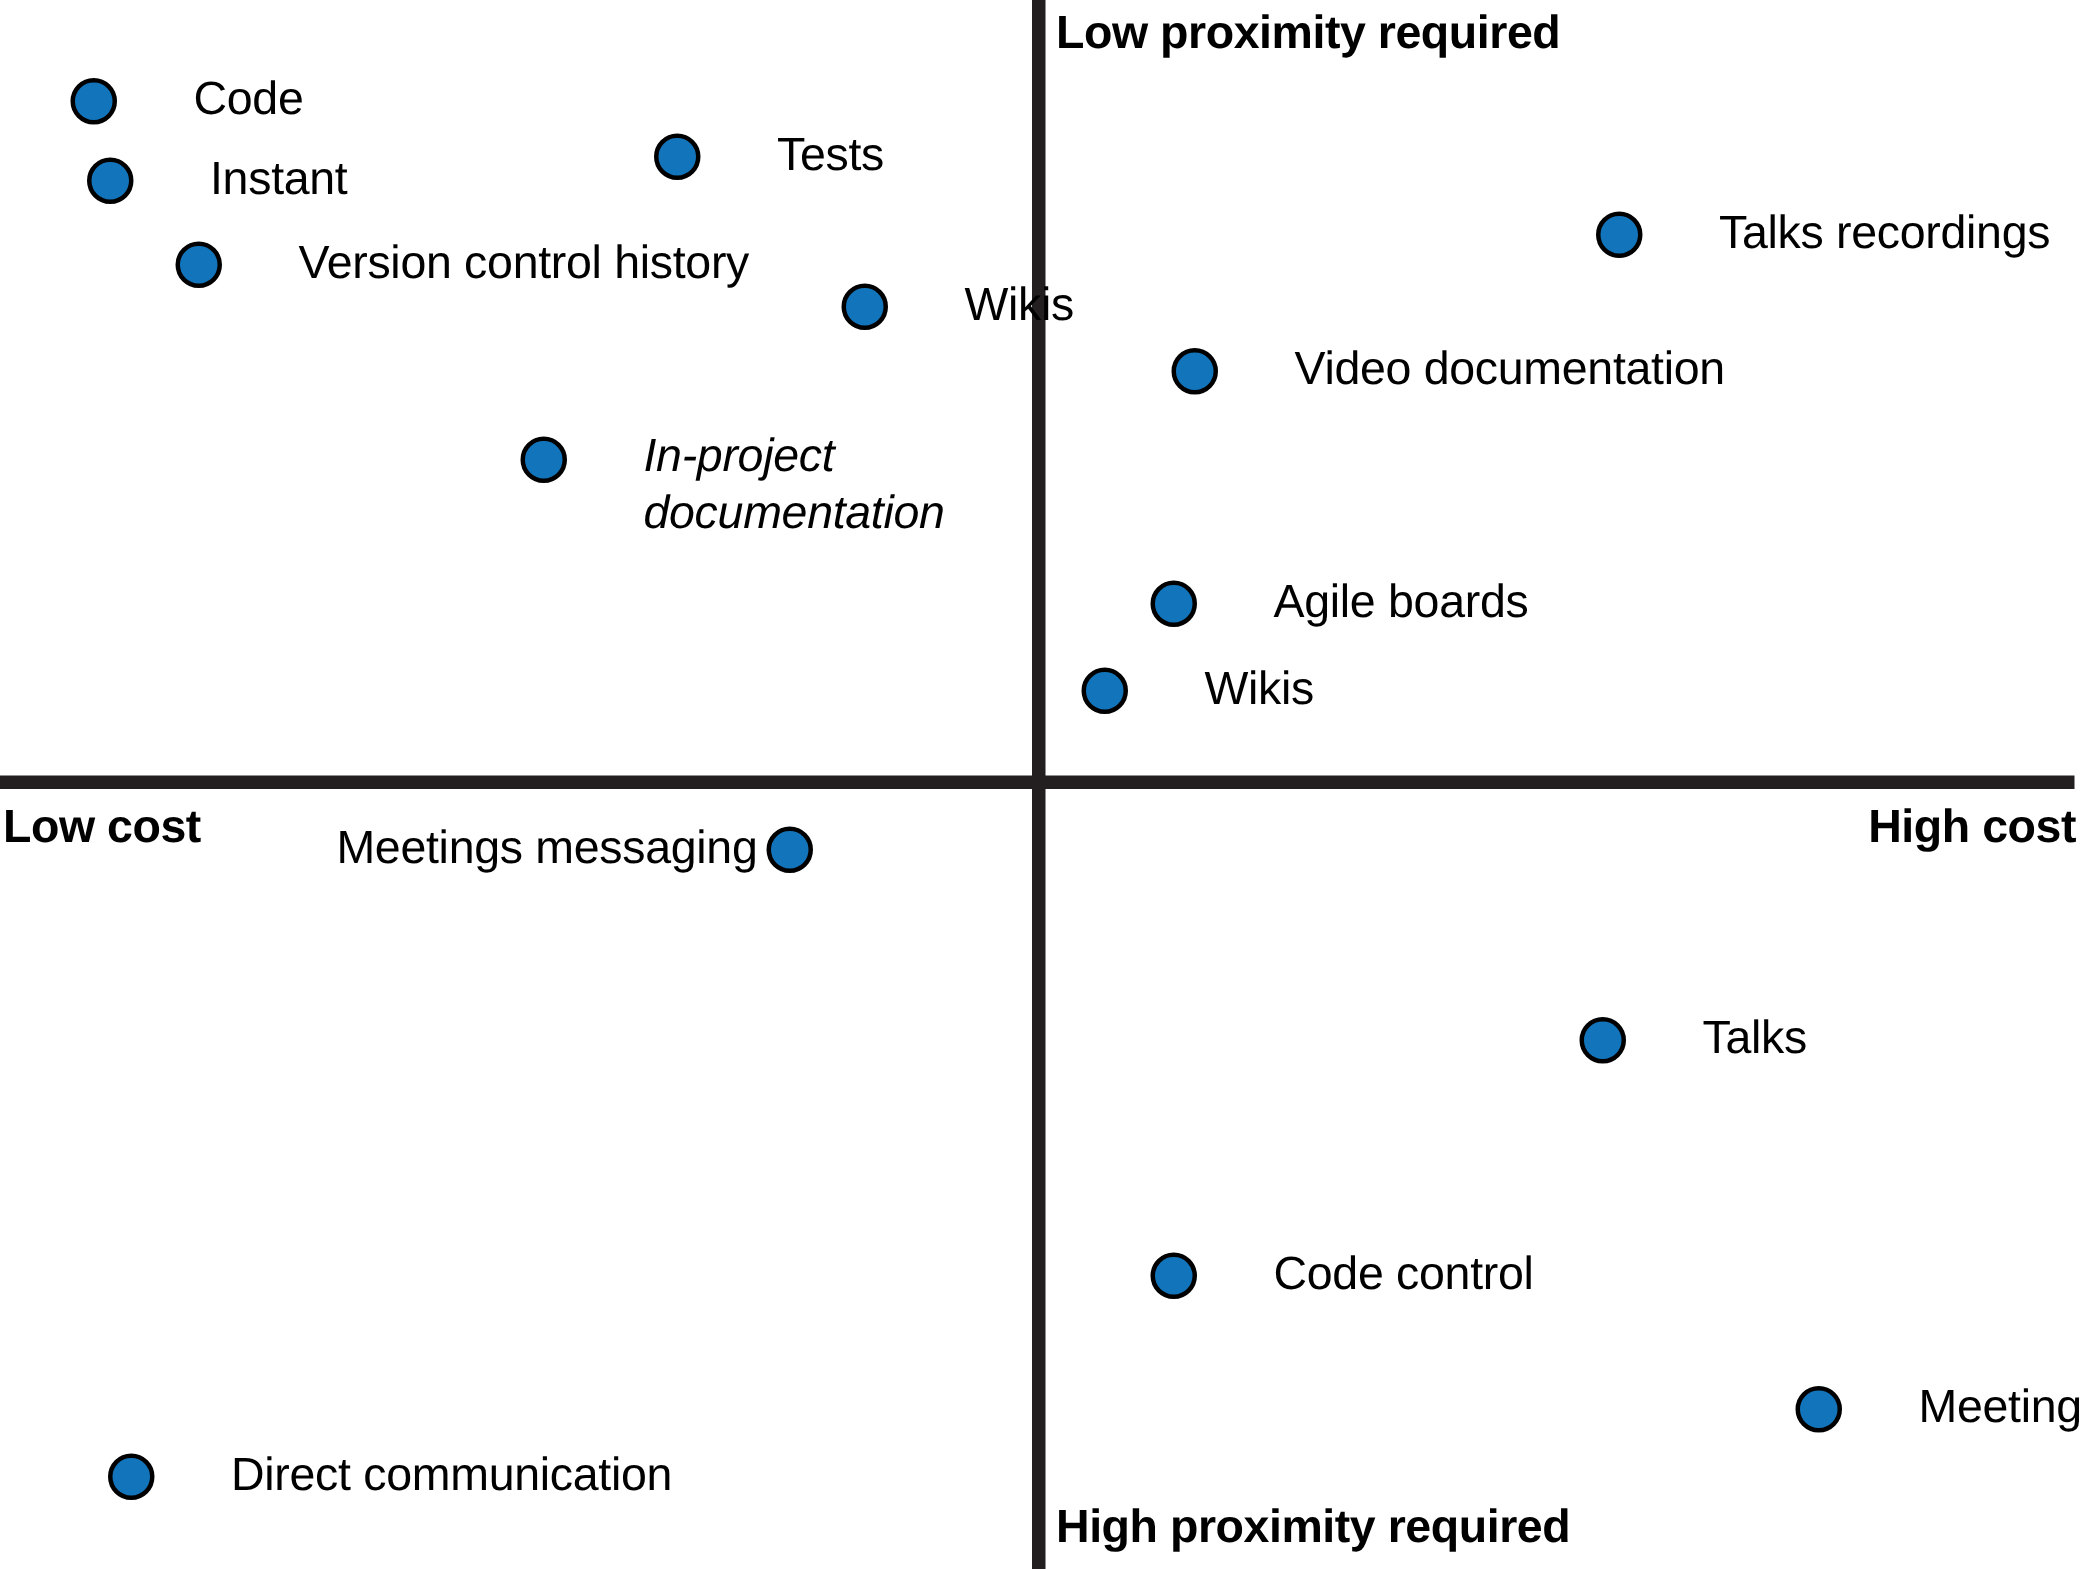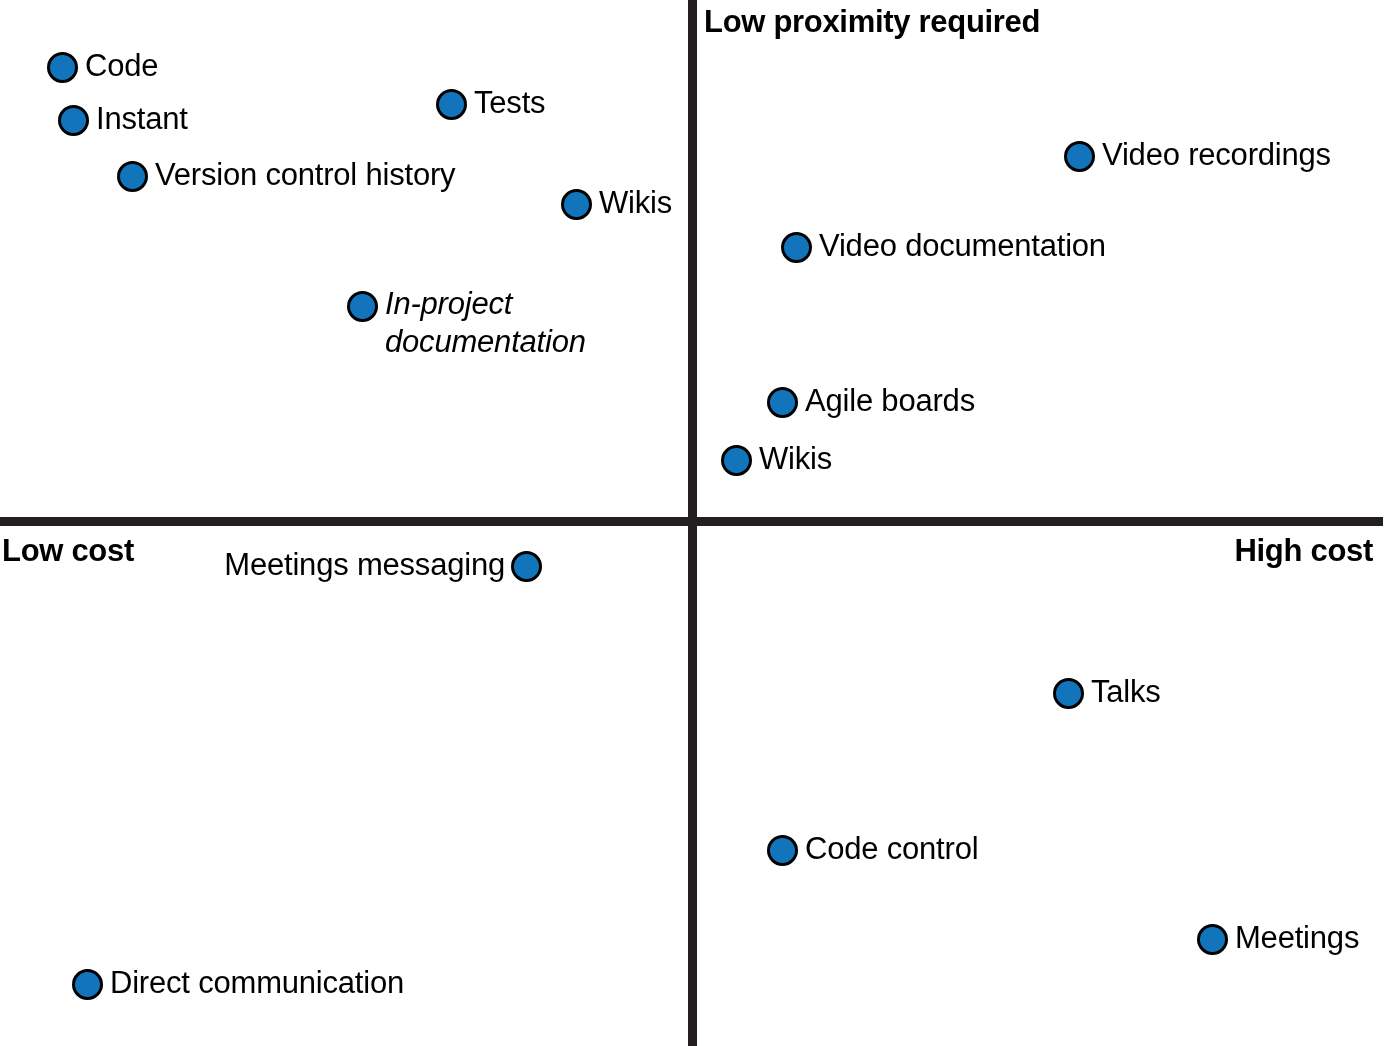--- a/index.html
+++ b/index.html
@@ -41,21 +41,21 @@
     font-weight: 700;
     font-size: 31px;
     line-height: 34px;
     color: #000000;
     white-space: nowrap;
     letter-spacing: -0.3px;
   }
   #title-top    { left: 704px; top: 5px; }
   #title-bottom { left: 704px; top: 1001px; }
   #title-left   { left: 2px;   top: 534px; }
-  #title-right  { right: 14px;  top: 534px; text-align: center; }
+  #title-right  { right: 3px;  top: 534px; text-align: center; }
 
   
   .point {
     position: absolute;
     width: 0;
     height: 0;
   }
   .point .dot {
     position: absolute;
     left: -16px;
@@ -69,20 +69,21 @@
   }
   .point .plabel {
     position: absolute;
     font-family: "Liberation Sans", "DejaVu Sans", sans-serif;
     font-weight: 400;
     font-size: 31px;
     line-height: 38px;
     color: #000000;
     white-space: pre;
     letter-spacing: -0.2px;
+    margin-left: 44px;
   }
   
   .point.lbl-right .plabel {
     left: 22px;
     top: -21px;
   }
   
   .point.lbl-right.two-line .plabel {
     top: -22px;
     font-style: italic;
@@ -97,20 +98,21 @@
 </head>
 <body>
 
 <div id="chart-root">
 
   <div class="axis-v"></div>
   <div class="axis-h"></div>
 
   <div class="axis-title" id="title-top">Low proximity required</div>
 
+  <div class="axis-title" id="title-bottom">High proximity required</div>
 
   <div class="axis-title" id="title-left">Low cost</div>
 
   <div class="axis-title" id="title-right">High cost</div>
 
   <div id="points-layer">
       <div class="point lbl-right" style="left: 63px; top: 68px;">
         <div class="dot" style="background: rgb(18, 117, 188); border-color: rgb(0, 0, 0);"></div>
         <div class="plabel">Code</div>
       </div>
@@ -130,21 +132,21 @@
         <div class="dot" style="background: rgb(18, 117, 188); border-color: rgb(0, 0, 0);"></div>
         <div class="plabel">Wikis</div>
       </div>
       <div class="point lbl-right two-line" style="left: 363px; top: 307px;">
         <div class="dot" style="background: rgb(18, 117, 188); border-color: rgb(0, 0, 0);"></div>
         <div class="plabel">In-project
 documentation</div>
       </div>
       <div class="point lbl-right" style="left: 1080px; top: 157px;">
         <div class="dot" style="background: rgb(18, 117, 188); border-color: rgb(0, 0, 0);"></div>
-        <div class="plabel">Video recordings</div>
+        <div class="plabel">Talks recordings</div>
       </div>
       <div class="point lbl-right" style="left: 797px; top: 248px;">
         <div class="dot" style="background: rgb(18, 117, 188); border-color: rgb(0, 0, 0);"></div>
         <div class="plabel">Video documentation</div>
       </div>
       <div class="point lbl-right" style="left: 783px; top: 403px;">
         <div class="dot" style="background: rgb(18, 117, 188); border-color: rgb(0, 0, 0);"></div>
         <div class="plabel">Agile boards</div>
       </div>
       <div class="point lbl-right" style="left: 737px; top: 461px;">

